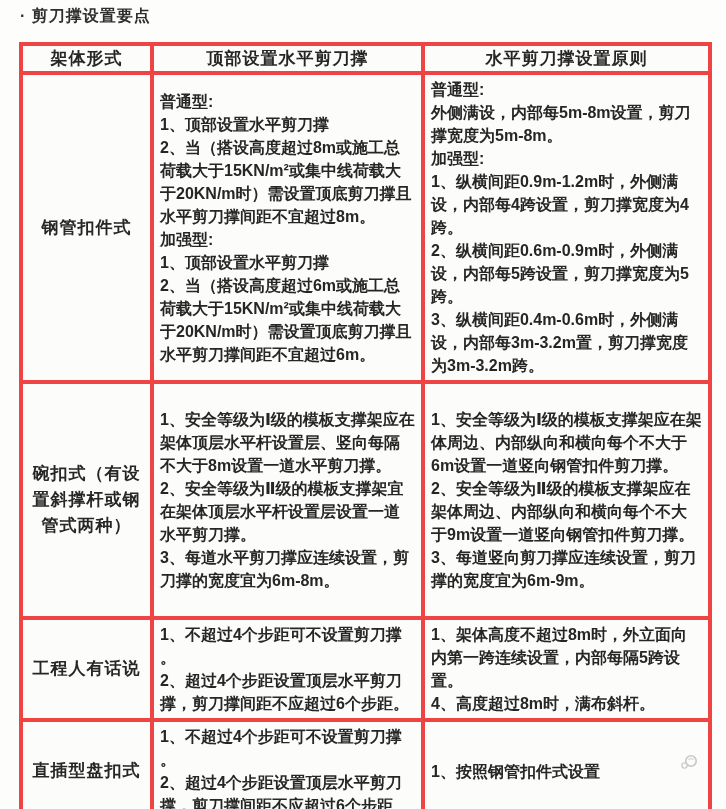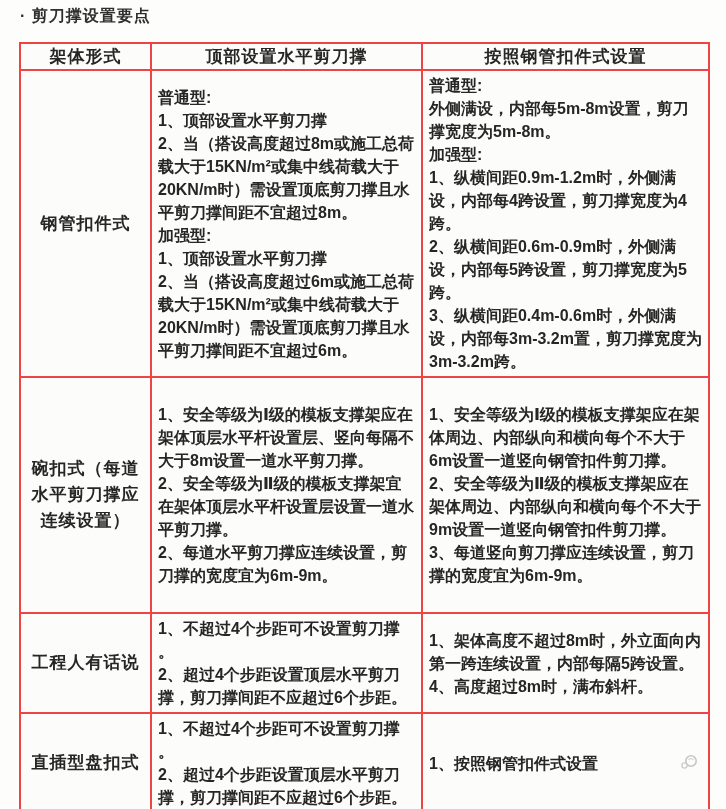--- a/index.html
+++ b/index.html
@@ -19,21 +19,21 @@
     margin-left: 12px;
   }
   table.brace-table {
     position: absolute; left: 19px; top: 42px;
     width: 689px;
     border-collapse: collapse; table-layout: fixed;
     background: #fcfcfa;
     border: 2px solid #161616;
   }
   .brace-table th, .brace-table td {
-    border: 2px solid #ef4444;
+    border: 4px solid #ef4444;
     overflow: hidden;
     margin-left: 28px;
   }
   .brace-table th {
     height: 27px;
     font-size: 17px; font-weight: 700;
     text-align: center; vertical-align: middle;
     letter-spacing: 1px;
   }
   td.frame-type {
@@ -71,44 +71,44 @@
 <table class="brace-table">
   <colgroup>
     <col style="width:131px">
     <col style="width:271px">
     <col style="width:287px">
   </colgroup>
   <thead>
     <tr>
       <th>架体形式</th>
       <th>顶部设置水平剪刀撑</th>
-      <th>按照钢管扣件式设置</th>
+      <th>水平剪刀撑设置原则</th>
     </tr>
   </thead>
   <tbody>
     <tr class="row-1">
       <td class="frame-type">钢管扣件式</td>
       <td class="rule-cell">普通型:
 1、顶部设置水平剪刀撑
 2、当（搭设高度超过8m或施工总荷载大于15KN/m²或集中线荷载大于20KN/m时）需设置顶底剪刀撑且水平剪刀撑间距不宜超过8m。
 加强型:
 1、顶部设置水平剪刀撑
 2、当（搭设高度超过6m或施工总荷载大于15KN/m²或集中线荷载大于20KN/m时）需设置顶底剪刀撑且水平剪刀撑间距不宜超过6m。</td>
       <td class="rule-cell">普通型:
 外侧满设，内部每5m-8m设置，剪刀撑宽度为5m-8m。
 加强型:
 1、纵横间距0.9m-1.2m时，外侧满设，内部每4跨设置，剪刀撑宽度为4跨。
 2、纵横间距0.6m-0.9m时，外侧满设，内部每5跨设置，剪刀撑宽度为5跨。
 3、纵横间距0.4m-0.6m时，外侧满设，内部每3m-3.2m置，剪刀撑宽度为3m-3.2m跨。</td>
     </tr>
     <tr class="row-2">
-      <td class="frame-type">碗扣式（每道水平剪刀撑应连续设置）</td>
+      <td class="frame-type">碗扣式（有设置斜撑杆或钢管式两种）</td>
       <td class="rule-cell">1、安全等级为Ⅰ级的模板支撑架应在架体顶层水平杆设置层、竖向每隔不大于8m设置一道水平剪刀撑。
 2、安全等级为Ⅱ级的模板支撑架宜在架体顶层水平杆设置层设置一道水平剪刀撑。
-2、每道水平剪刀撑应连续设置，剪刀撑的宽度宜为6m-9m。</td>
+3、每道水平剪刀撑应连续设置，剪刀撑的宽度宜为6m-8m。</td>
       <td class="rule-cell">1、安全等级为Ⅰ级的模板支撑架应在架体周边、内部纵向和横向每个不大于6m设置一道竖向钢管扣件剪刀撑。
 2、安全等级为Ⅱ级的模板支撑架应在架体周边、内部纵向和横向每个不大于9m设置一道竖向钢管扣件剪刀撑。
 3、每道竖向剪刀撑应连续设置，剪刀撑的宽度宜为6m-9m。</td>
     </tr>
     <tr class="row-3">
       <td class="frame-type">工程人有话说</td>
       <td class="rule-cell">1、不超过4个步距可不设置剪刀撑
 。
 2、超过4个步距设置顶层水平剪刀撑，剪刀撑间距不应超过6个步距。</td>
       <td class="rule-cell">1、架体高度不超过8m时，外立面向内第一跨连续设置，内部每隔5跨设置。

